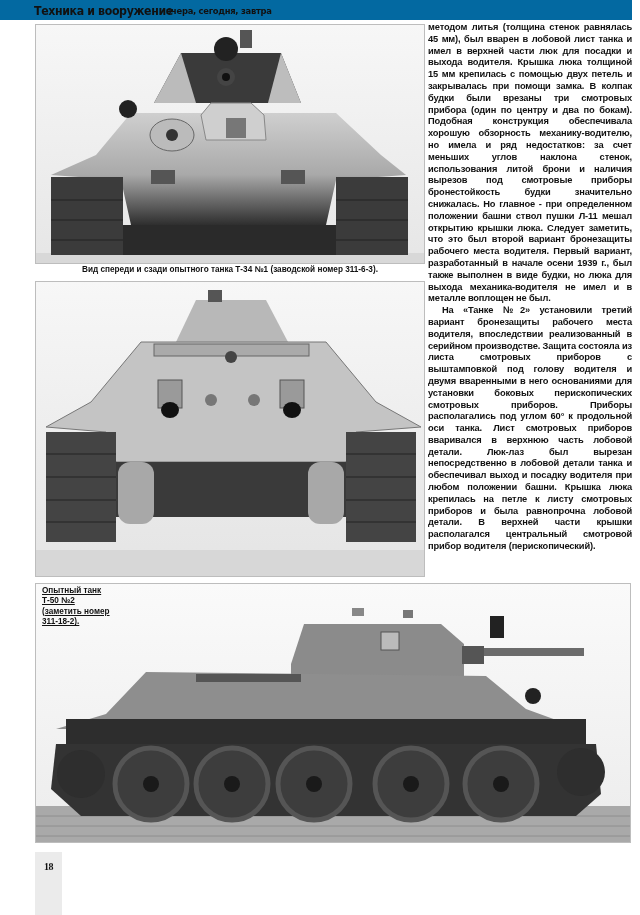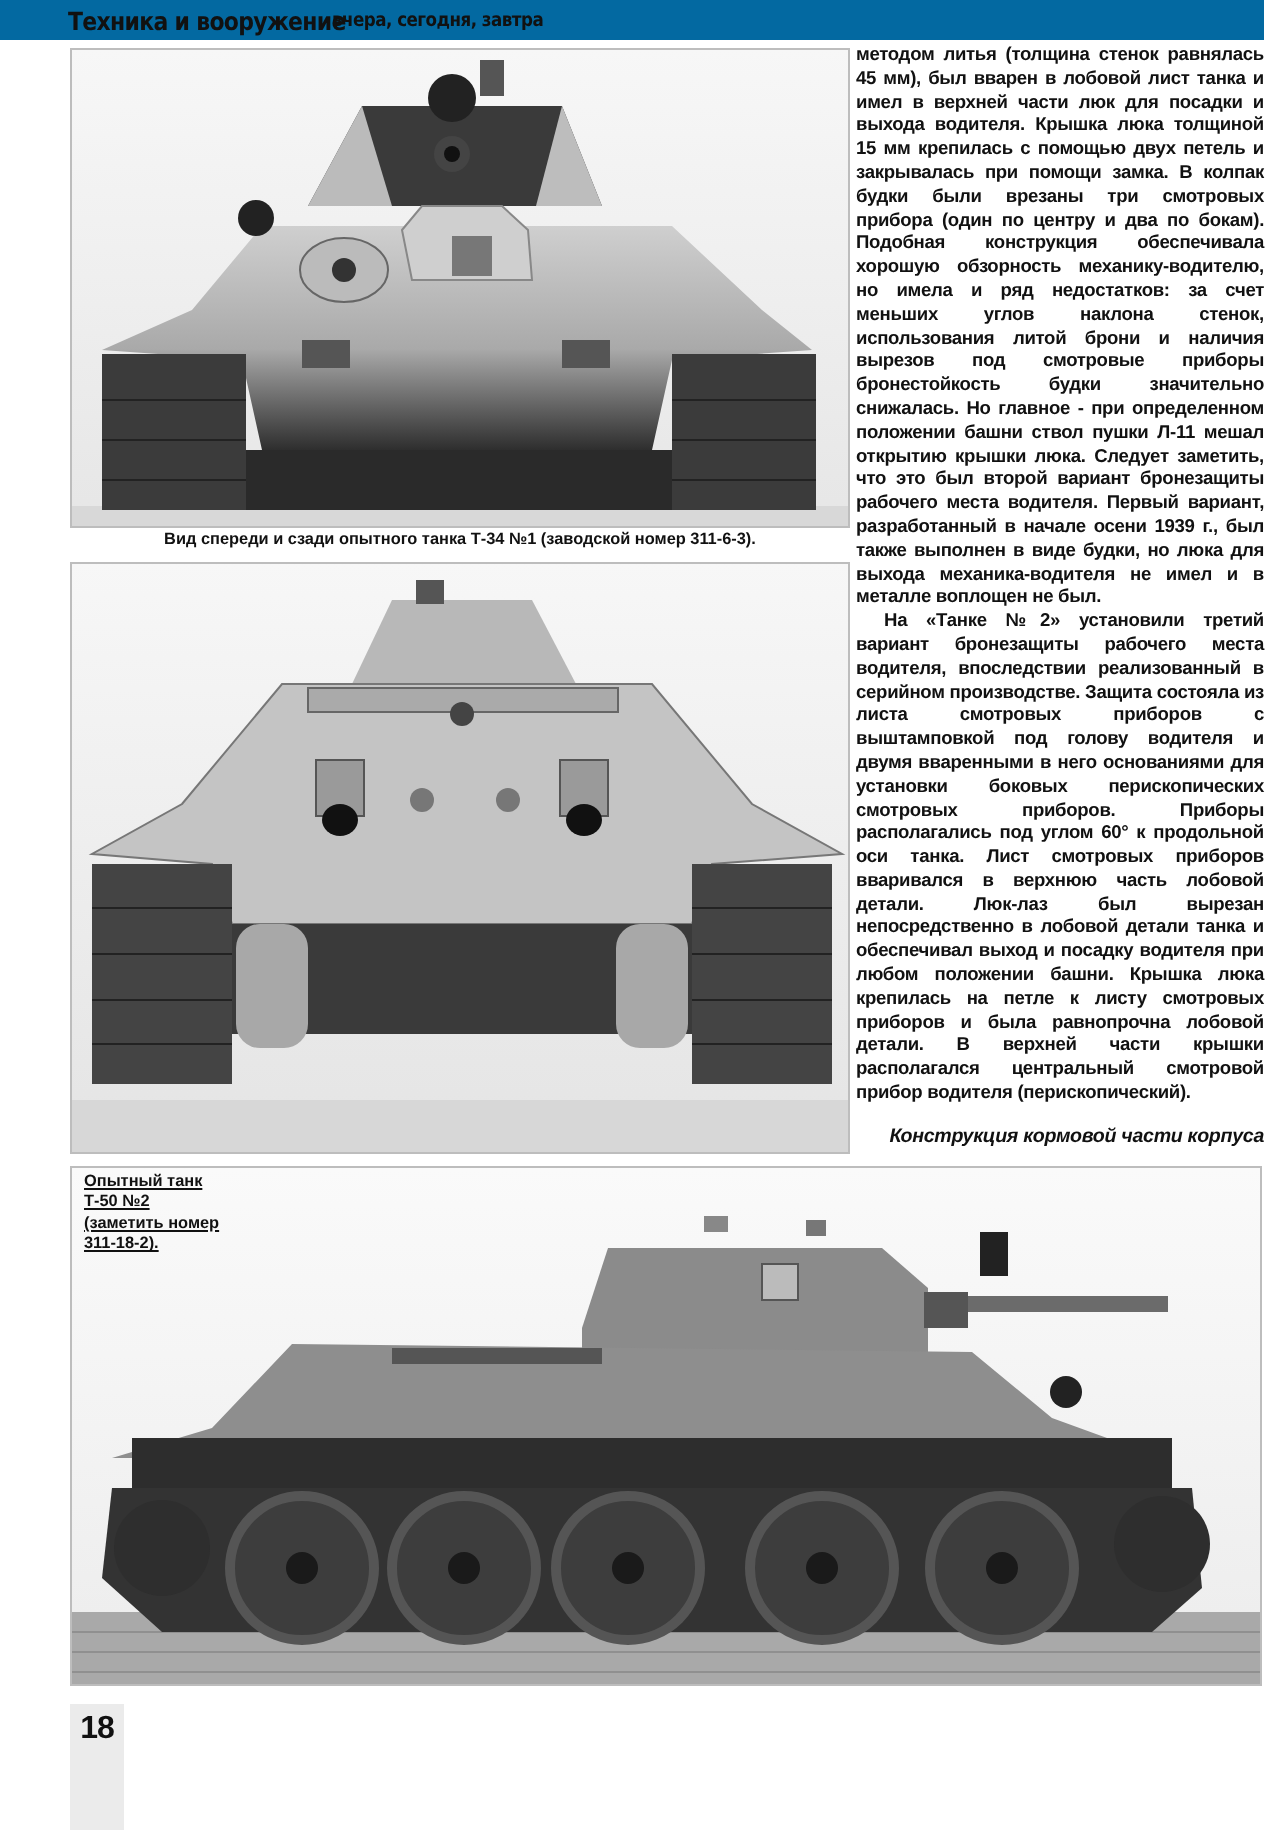--- a/index.html
+++ b/index.html
@@ -40,21 +40,21 @@
     .text-col p.indent { text-indent: 14px; }
     .text-col h3 {
       font-size: 9.8px; font-style: italic; font-weight: bold;
       text-align: right; margin: 10px 0 0 0; line-height: 12px;
     }
 
     .page-num-box {
       position: absolute; left: 35px; top: 852px; width: 27px; height: 63px;
       background: #ebebeb; text-align: center; padding-top: 4px;
     }
-    .page-num { font-family: Liberation Sans, sans-serif; font-weight: bold; font-size: 16px; letter-spacing: -0.5px; }
+    .page-num { font-family: Liberation Serif, serif; font-weight: bold; font-size: 10px; letter-spacing: -0.5px; }
 
     svg { display: block; }
   </style>
 </head>
 <body>
 
 <div class="header-bar">
   <span class="header-main">Техника и вооружение</span>
   <span class="header-sub">вчера, сегодня, завтра</span>
 </div>
@@ -148,21 +148,20 @@
         <line x1="310" y1="195" x2="380" y2="195"></line>
         <line x1="310" y1="218" x2="380" y2="218"></line>
         <line x1="310" y1="240" x2="380" y2="240"></line>
     </g>
   </svg>
 </div>
 
 <div class="text-col">
   <p>методом литья (толщина стенок равнялась 45 мм), был вварен в лобовой лист танка и имел в верхней части люк для посадки и выхода водителя. Крышка люка толщиной 15 мм крепилась с помощью двух петель и закрывалась при помощи замка. В колпак будки были врезаны три смотровых прибора (один по центру и два по бокам). Подобная конструкция обеспечивала хорошую обзорность механику-водителю, но имела и ряд недостатков: за счет меньших углов наклона стенок, использования литой брони и наличия вырезов под смотровые приборы бронестойкость будки значительно снижалась. Но главное - при определенном положении башни ствол пушки Л-11 мешал открытию крышки люка. Следует заметить, что это был второй вариант бронезащиты рабочего места водителя. Первый вариант, разработанный в начале осени 1939 г., был также выполнен в виде будки, но люка для выхода механика-водителя не имел и в металле воплощен не был.</p>
   <p class="indent">На «Танке №2» установили третий вариант бронезащиты рабочего места водителя, впоследствии реализованный в серийном производстве. Защита состояла из листа смотровых приборов с выштамповкой под голову водителя и двумя вваренными в него основаниями для установки боковых перископических смотровых приборов. Приборы располагались под углом 60° к продольной оси танка. Лист смотровых приборов вваривался в верхнюю часть лобовой детали. Люк-лаз был вырезан непосредственно в лобовой детали танка и обеспечивал выход и посадку водителя при любом положении башни. Крышка люка крепилась на петле к листу смотровых приборов и была равнопрочна лобовой детали. В верхней части крышки располагался центральный смотровой прибор водителя (перископический).</p>
-  <h3>Конструкция кормовой части корпуса</h3>
 </div>
 
 <div class="photo photo-side" aria-label="Опытный танк Т-34 №2, вид сбоку">
   <svg width="596" height="260" viewBox="0 0 596 260">
     <defs>
       <linearGradient id="ssky" x1="0" y1="0" x2="0" y2="1">
           <stop offset="0" stop-color="#fafafa"></stop>
           <stop offset="1" stop-color="#ececec"></stop>
         </linearGradient>
     </defs>

